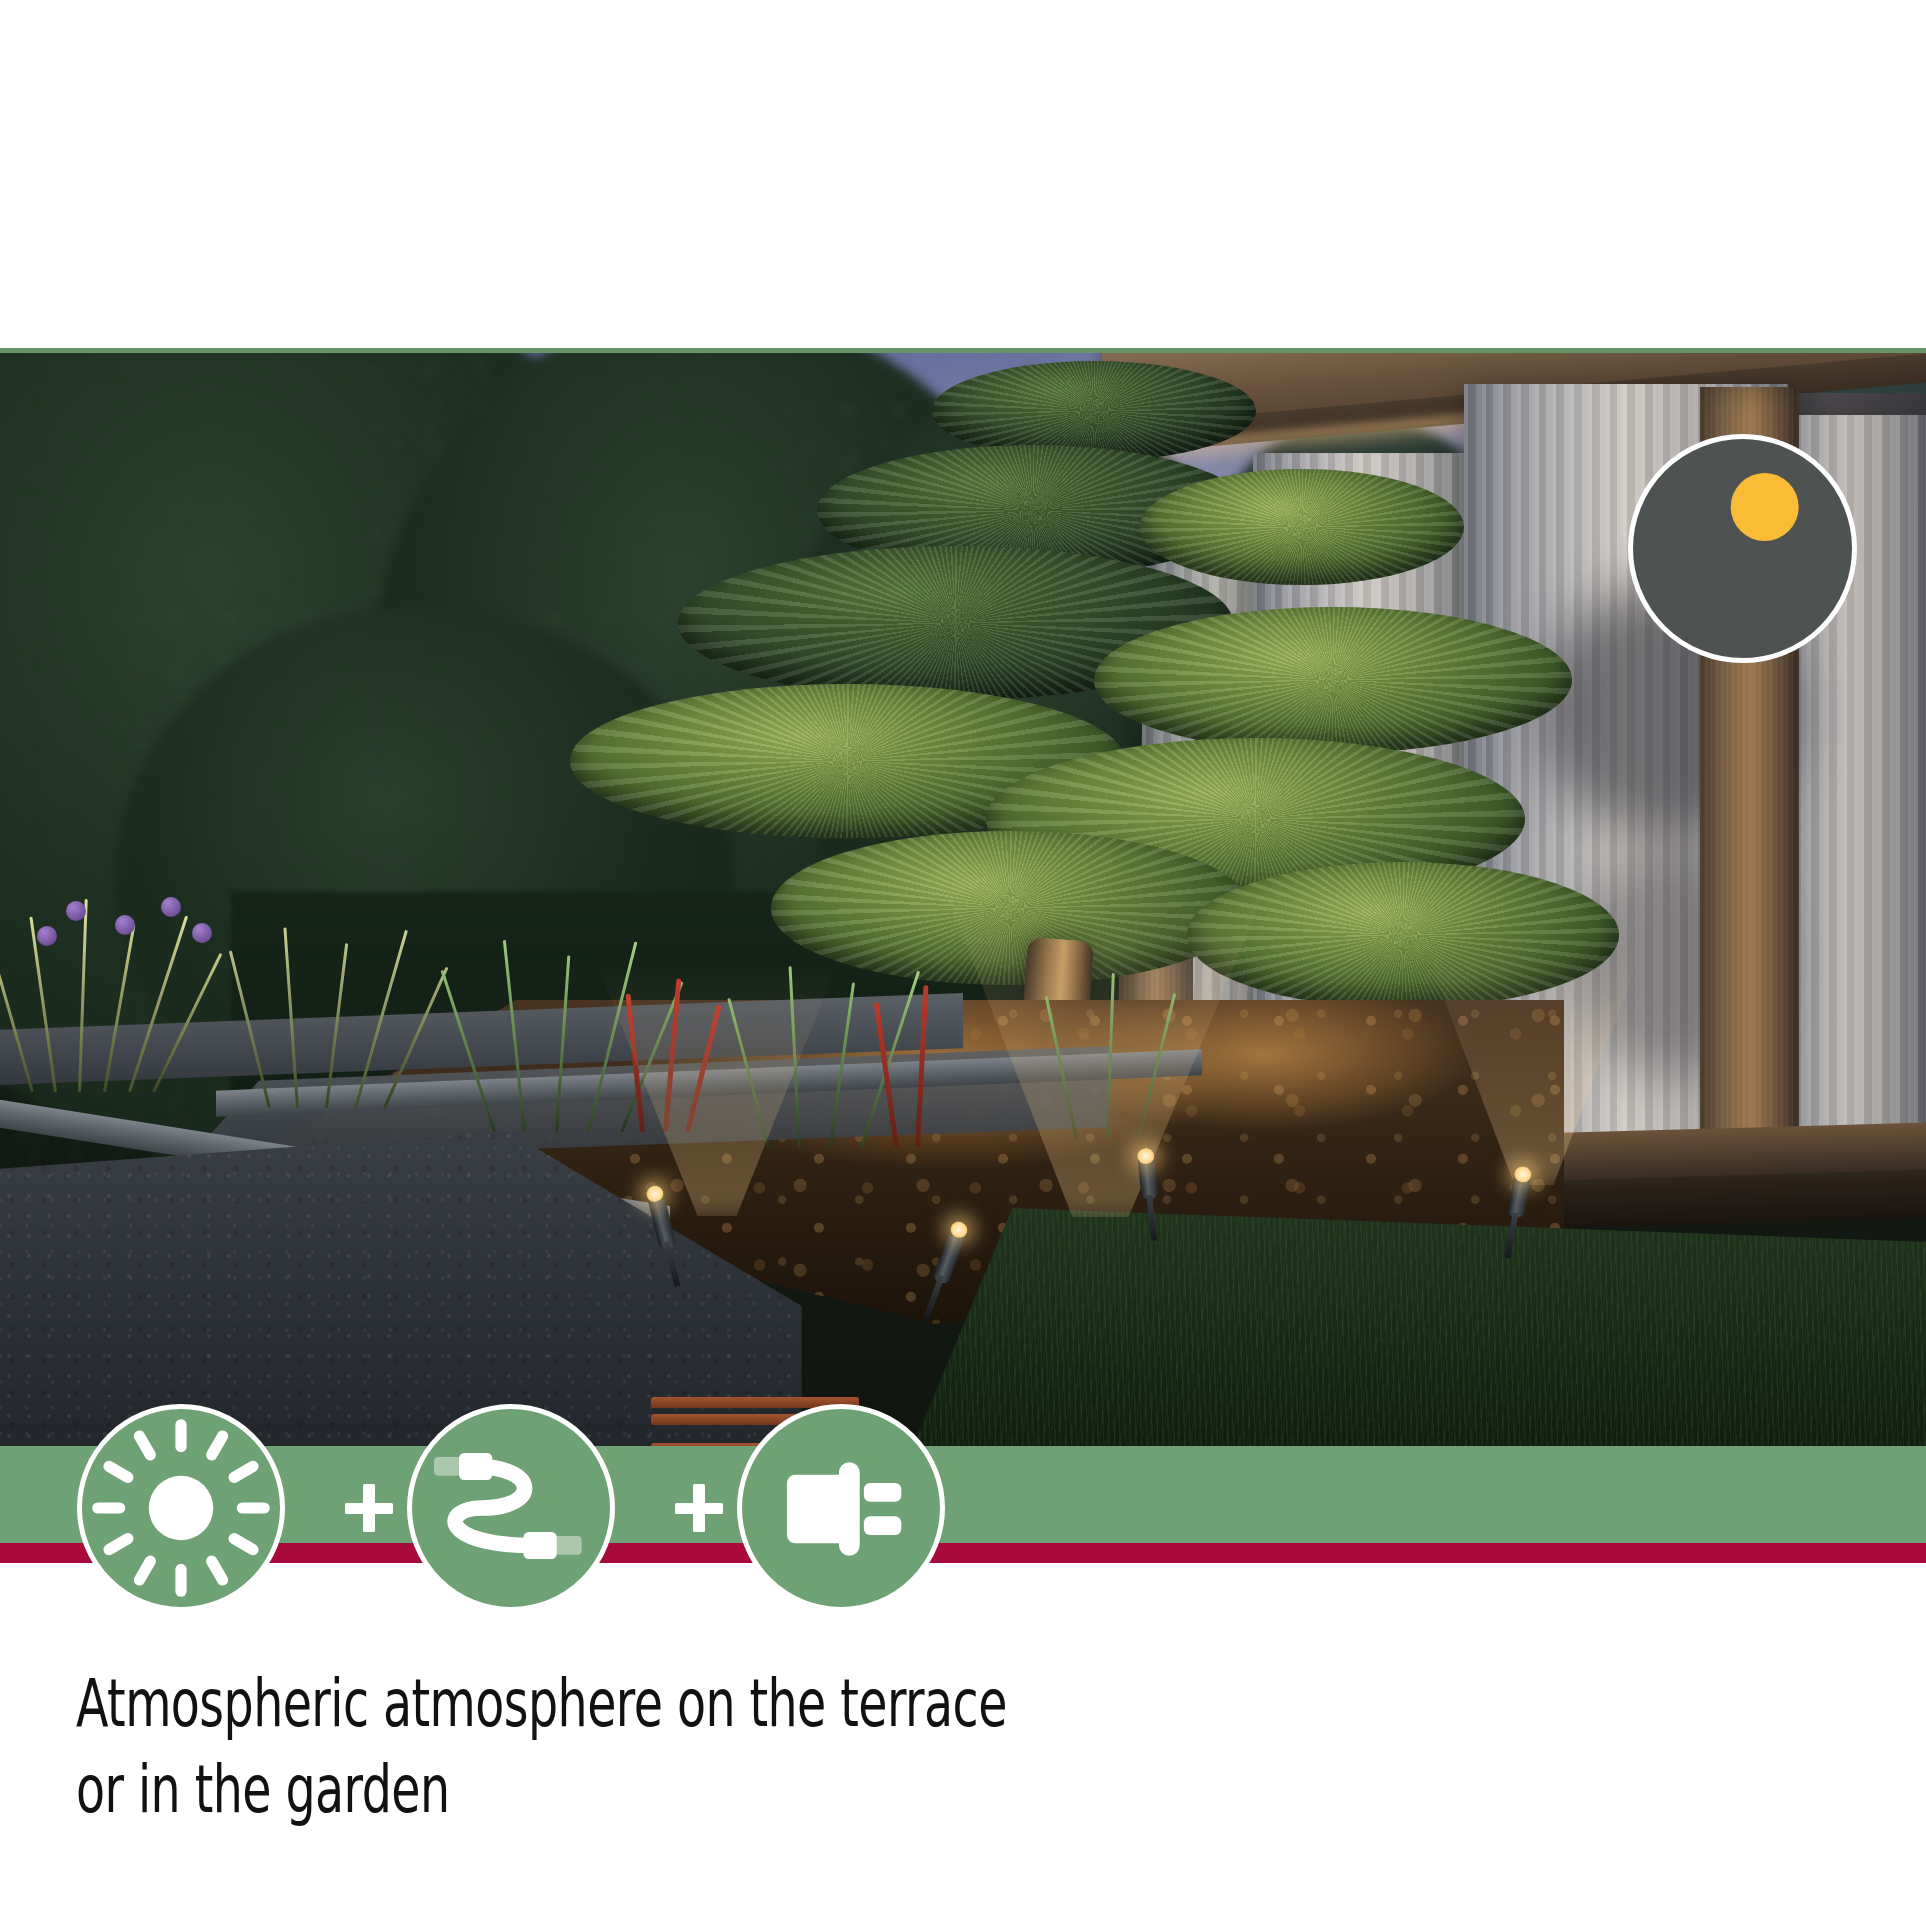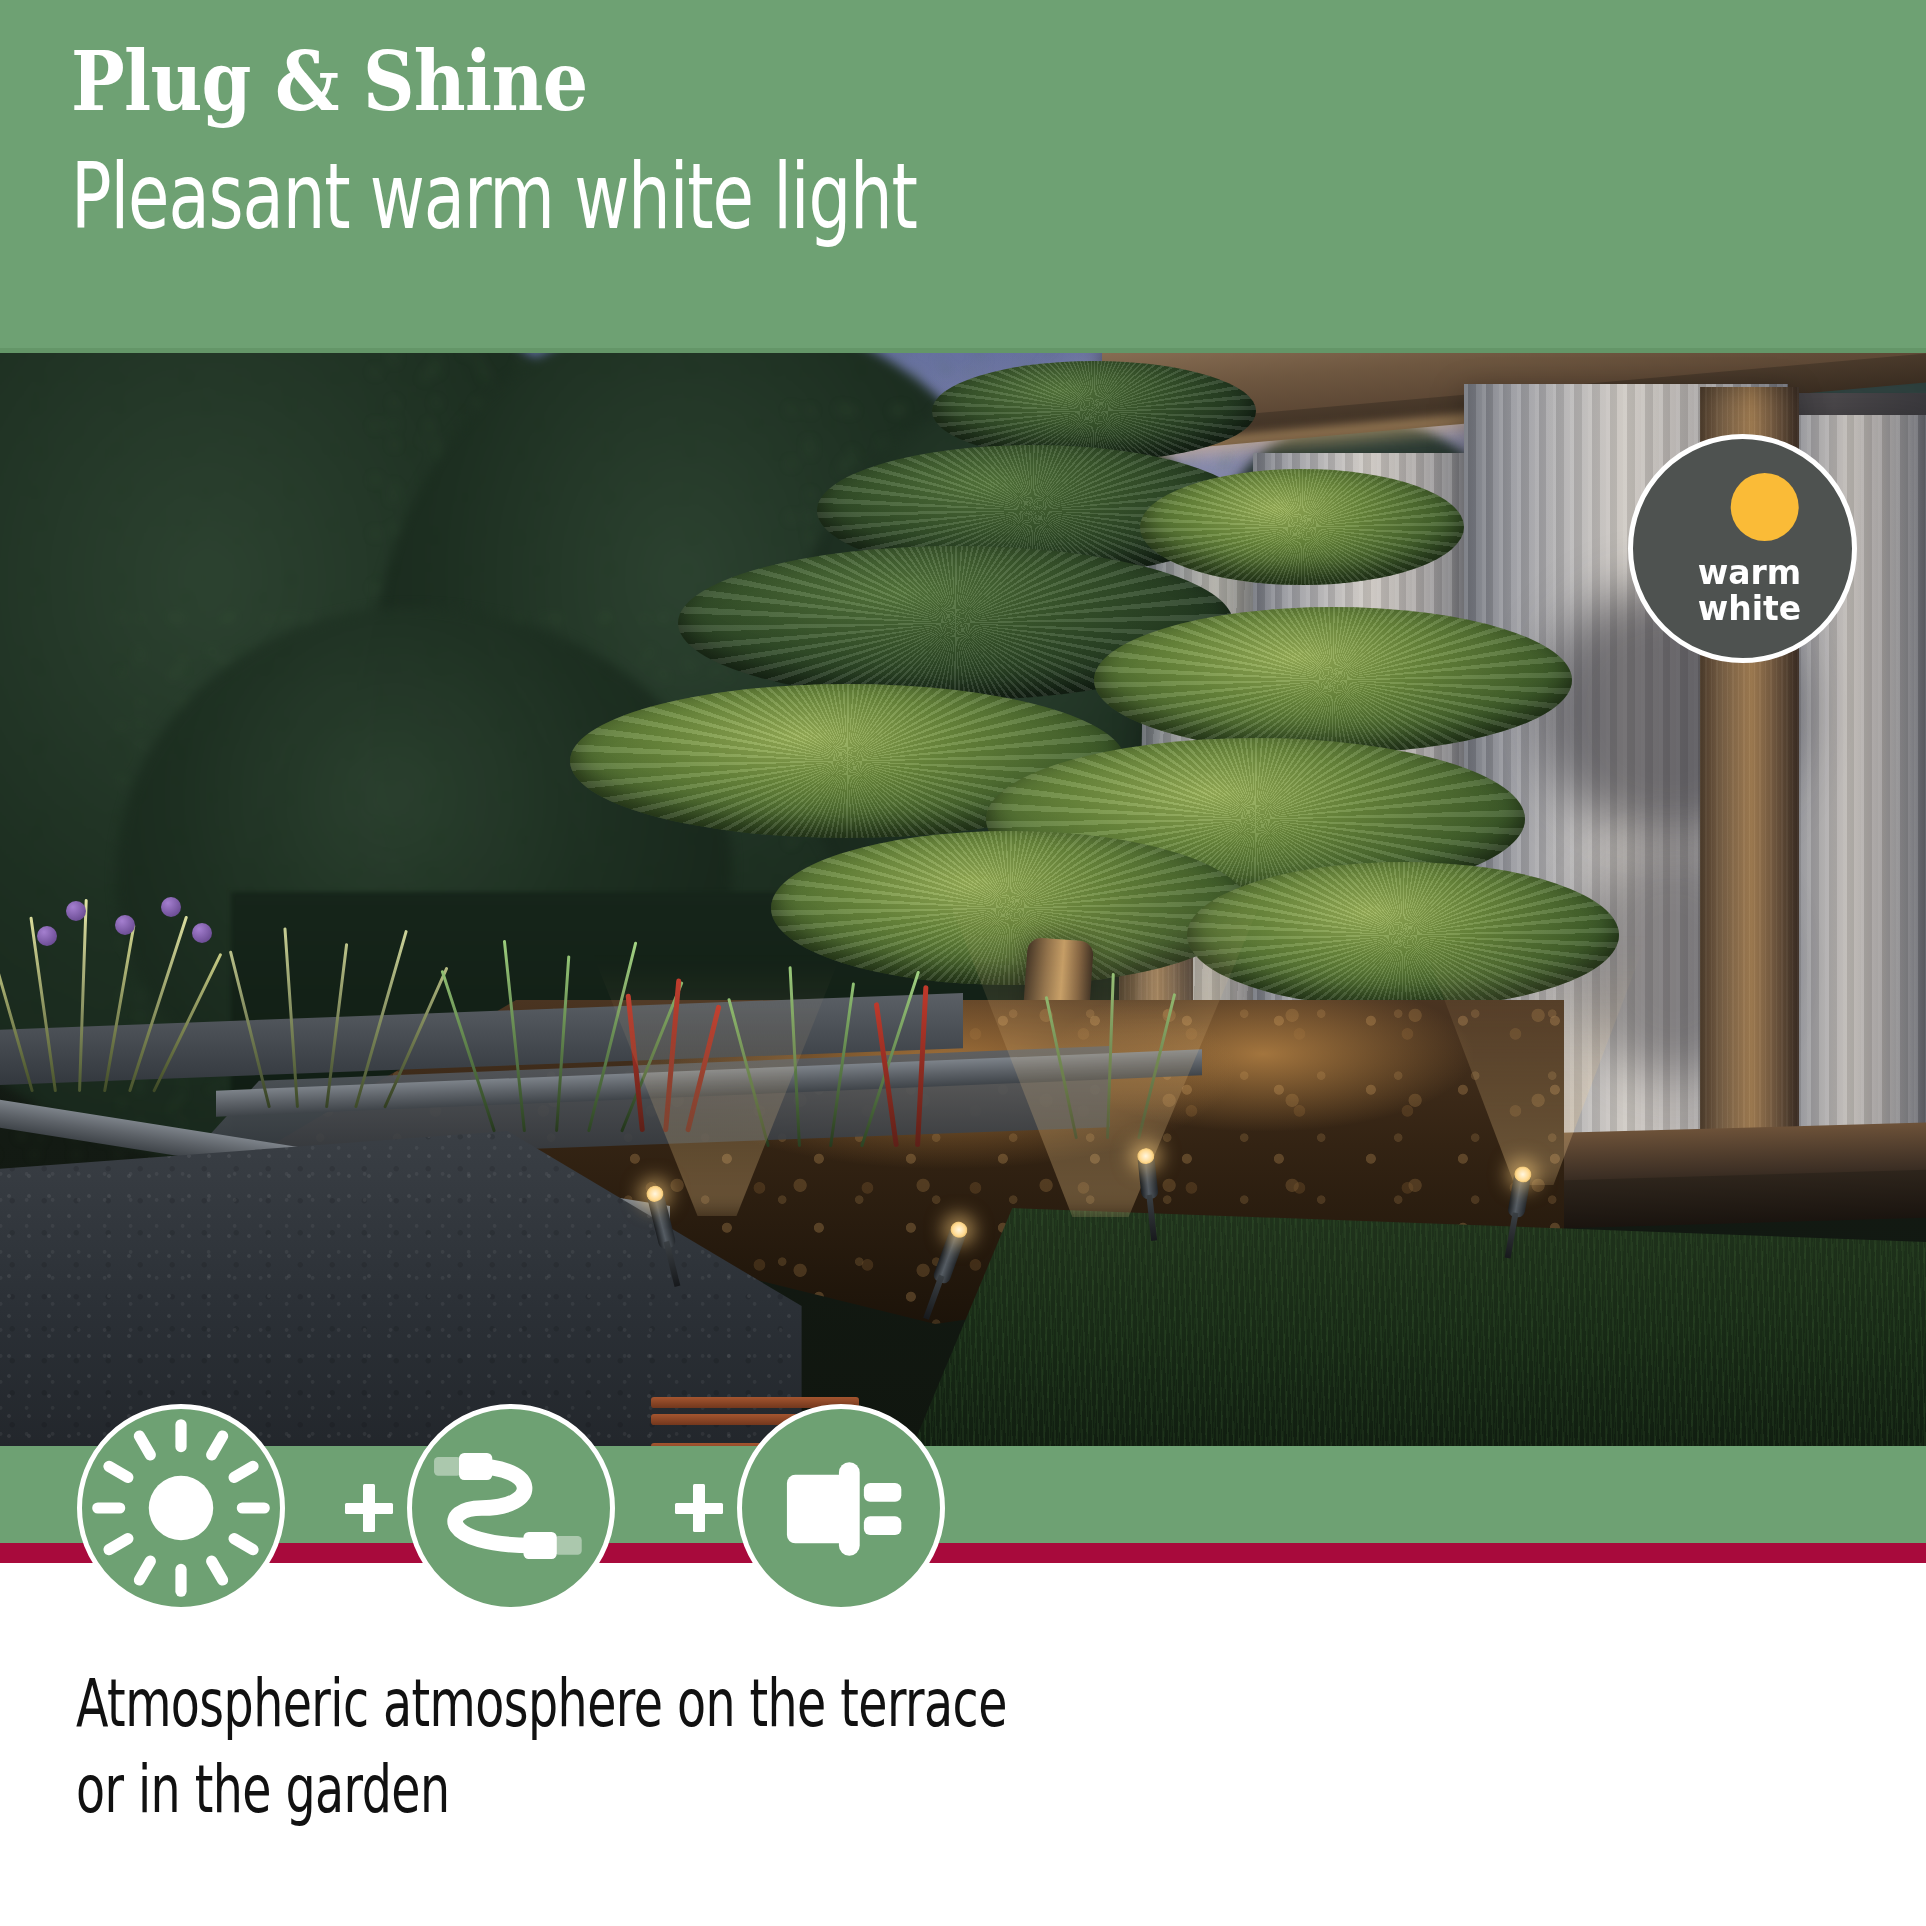--- a/index.html
+++ b/index.html
@@ -323,24 +323,20 @@
     letter-spacing:-0.8px;
     transform:scaleX(0.72); transform-origin:left top;
     white-space:pre-line;
   }
 </style>
 </head>
 <body>
 
 <div id="page">
 
-  <div class="header">
-    <div class="header-title">Plug &amp; Shine</div>
-    <div class="header-sub">Pleasant warm white light</div>
-  </div>
   <div class="header-rule"></div>
 
   <div class="photo">
 
     <div class="sky"></div>
     <div class="cloud" style="left:1063px;top:-31px;width:586px;height:162px;"></div>
     <div class="cloud" style="left:1449px;top:46px;width:478px;height:131px;opacity:.7;"></div>
     <div class="cloud" style="left:848px;top:92px;width:401px;height:100px;opacity:.5;"></div>
 
     <div class="ground"></div>
@@ -519,24 +515,20 @@
     </div>
     <div class="spot" style="left:1515px;top:817px;transform:rotate(10deg);">
       <div class="spot-body" style="height:46px;"></div>
       <div class="spot-lens" style="left:0;top:-4.6px;"></div>
       <div class="spot-stake" style="top:42px;"></div>
     </div>
   </div>
 
   <div class="badge">
     <div class="badge-dot"></div>
-    <div class="badge-text">
-      <div>warm</div>
-      <div>white</div>
-    </div>
   </div>
 
   <div class="band-green"></div>
   <div class="band-red"></div>
 
   <div class="feat" style="left:77px;top:1404px;">
     <div class="feat-circle"></div>
     <svg width="208" height="208" viewBox="0 0 100 100" style="position:absolute;left:0;top:0;">
       <circle cx="50" cy="50" r="15.5" fill="#ffffff"></circle>
       <g stroke="#ffffff" stroke-width="5.4" stroke-linecap="round">

